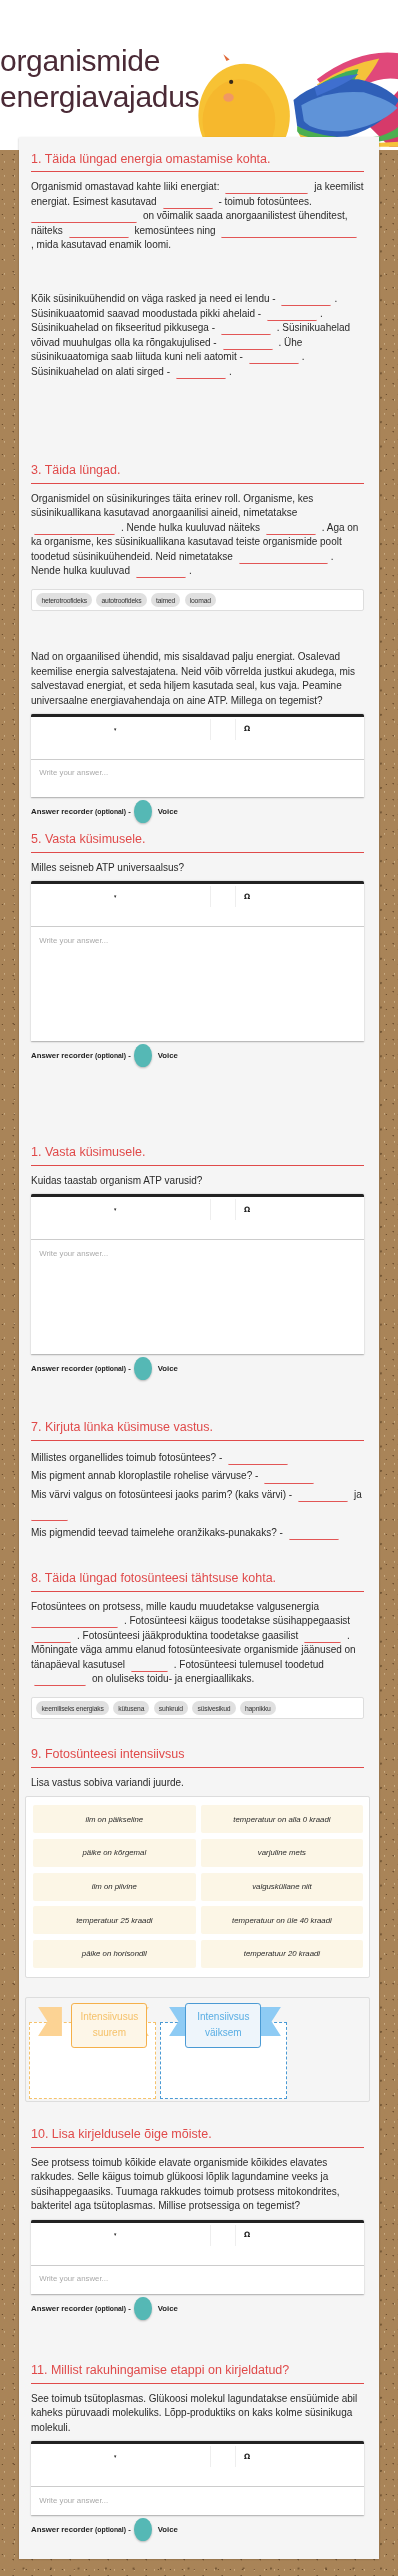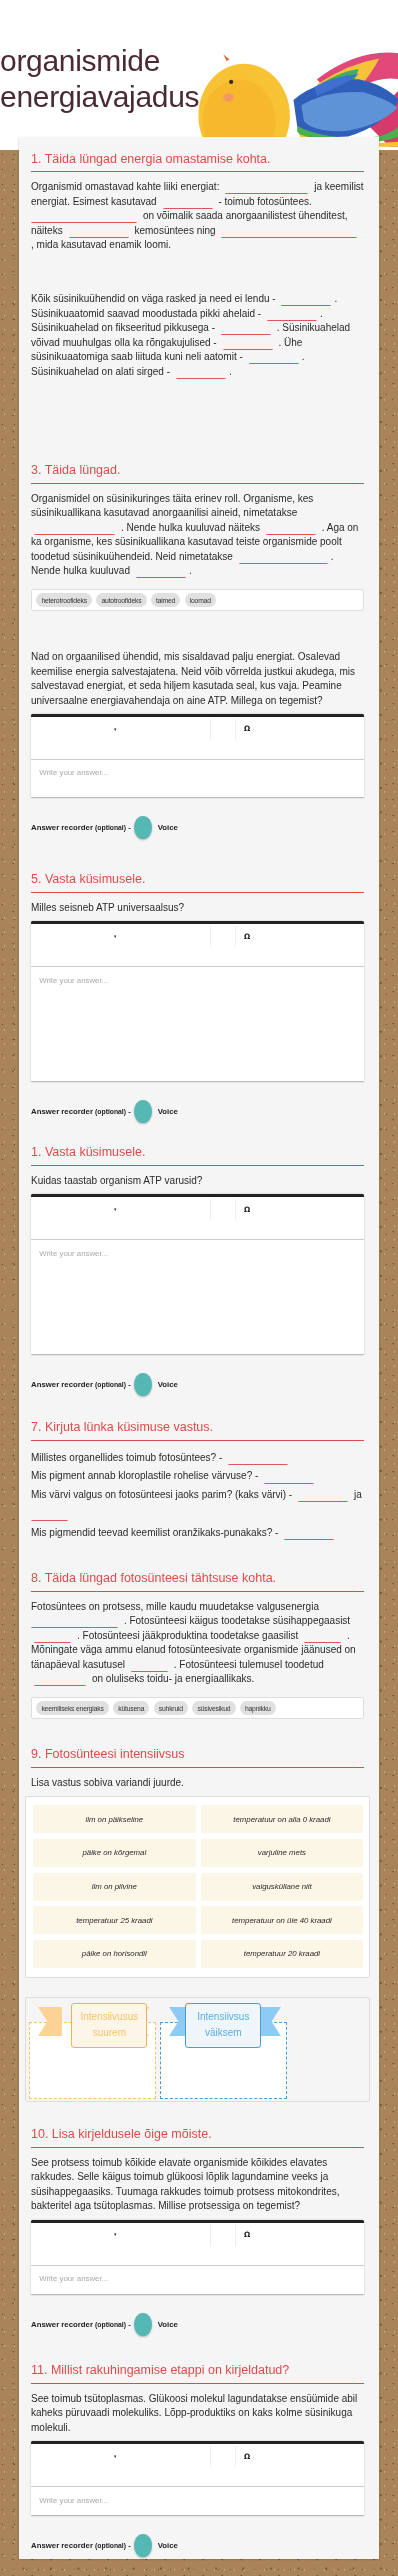--- a/index.html
+++ b/index.html
@@ -70,21 +70,21 @@
   .tb-drop { position: absolute; left: 83px; top: 9.4px; font-size: 4.7px; color: #222; }
   .tb-sep1 { position: absolute; left: 179px; top: 2.1px; width: 0.5px; height: 21px; background: #eee; }
   .tb-sep2 { position: absolute; left: 204px; top: 2.1px; width: 0.5px; height: 21px; background: #eee; }
   .tb-omega { position: absolute; left: 213px; top: 7.3px; font-size: 7.3px; font-weight: bold; color: #222; }
   .answer {
     display: block; width: 100%; border: none; outline: none; resize: none;
     font-family: "Liberation Sans", sans-serif; font-size: 7.8px; color: #333;
     padding: 8.3px 8.3px; background: #fff;
   }
   .answer::placeholder { color: #aaa; }
-  .recorder { display: flex; align-items: center; margin-top: 19px; font-family: "Liberation Sans", sans-serif; }
+  .recorder { display: flex; align-items: center; margin-top: 3px; font-family: "Liberation Sans", sans-serif; }
   .rec-label { font-size: 7.8px; font-weight: bold; color: #222; }
   .rec-opt { font-size: 6.8px; font-weight: bold; color: #222; margin-left: 2.1px; }
   .rec-dash { font-size: 7.8px; font-weight: bold; margin-left: 2.1px; color: #222; }
   .rec-btn {
     width: 17.7px; height: 23px; border-radius: 50%; background: #55b8b5; margin-left: 3.1px;
     box-shadow: 0 1px 2.1px rgba(0,0,0,.25); cursor: pointer;
   }
   .rec-voice { font-size: 7.8px; font-weight: bold; color: #222; margin-left: 6.2px; }
 
   .cardgrid {
@@ -210,21 +210,21 @@
     </div>
     <div class="recorder">
       <span class="rec-label">Answer recorder</span>
       <span class="rec-opt">(optional)</span>
       <span class="rec-dash">-</span>
       <span class="rec-btn"></span>
       <span class="rec-voice">Voice</span>
     </div>
   </div>
 
-  <div class="section" style="top:736px">
+  <div class="section" style="top:696px">
     <div class="s-title">5. Vasta küsimusele.</div>
     <div class="s-body">Milles seisneb ATP universaalsus?</div>
     <div class="editor">
       <div class="toolbar">
         <span class="tb-drop">▾</span>
         <span class="tb-sep1"></span>
         <span class="tb-sep2"></span>
         <span class="tb-omega">Ω</span>
       </div>
       <textarea class="answer" style="height: 114px;" placeholder="Write your answer..."></textarea>
@@ -263,21 +263,21 @@
     <div class="s-title">7. Kirjuta lünka küsimuse vastus.</div>
     <div class="s-body" style="line-height:18.7px">
       <span>Millistes organellides toimub fotosüntees? -</span>
       <span class="blank" style="width:60px"></span><br>
       <span>Mis pigment annab kloroplastile rohelise värvuse? -</span>
       <span class="blank" style="width:50px"></span><br>
       <span>Mis värvi valgus on fotosünteesi jaoks parim? (kaks värvi) -</span>
       <span class="blank" style="width:50px"></span>
       <span>ja</span><br>
       <span class="blank" style="width:37px;margin-left:0"></span><br>
-      <span>Mis pigmendid teevad keemilist oranžikaks-punakaks? -</span>
+      <span>Mis pigmendid teevad taimelehe oranžikaks-punakaks? -</span>
       <span class="blank" style="width:50px"></span>
     </div>
   </div>
 
   <div class="section" style="top:1435px">
     <div class="s-title">8. Täida lüngad fotosünteesi tähtsuse kohta.</div>
     <div class="s-body">
       <span>Fotosüntees on protsess, mille kaudu muudetakse valgusenergia</span>
       <span class="blank" style="width:87px;margin-left:0"></span>
       <span>. Fotosünteesi käigus toodetakse süsihappegaasist</span>

